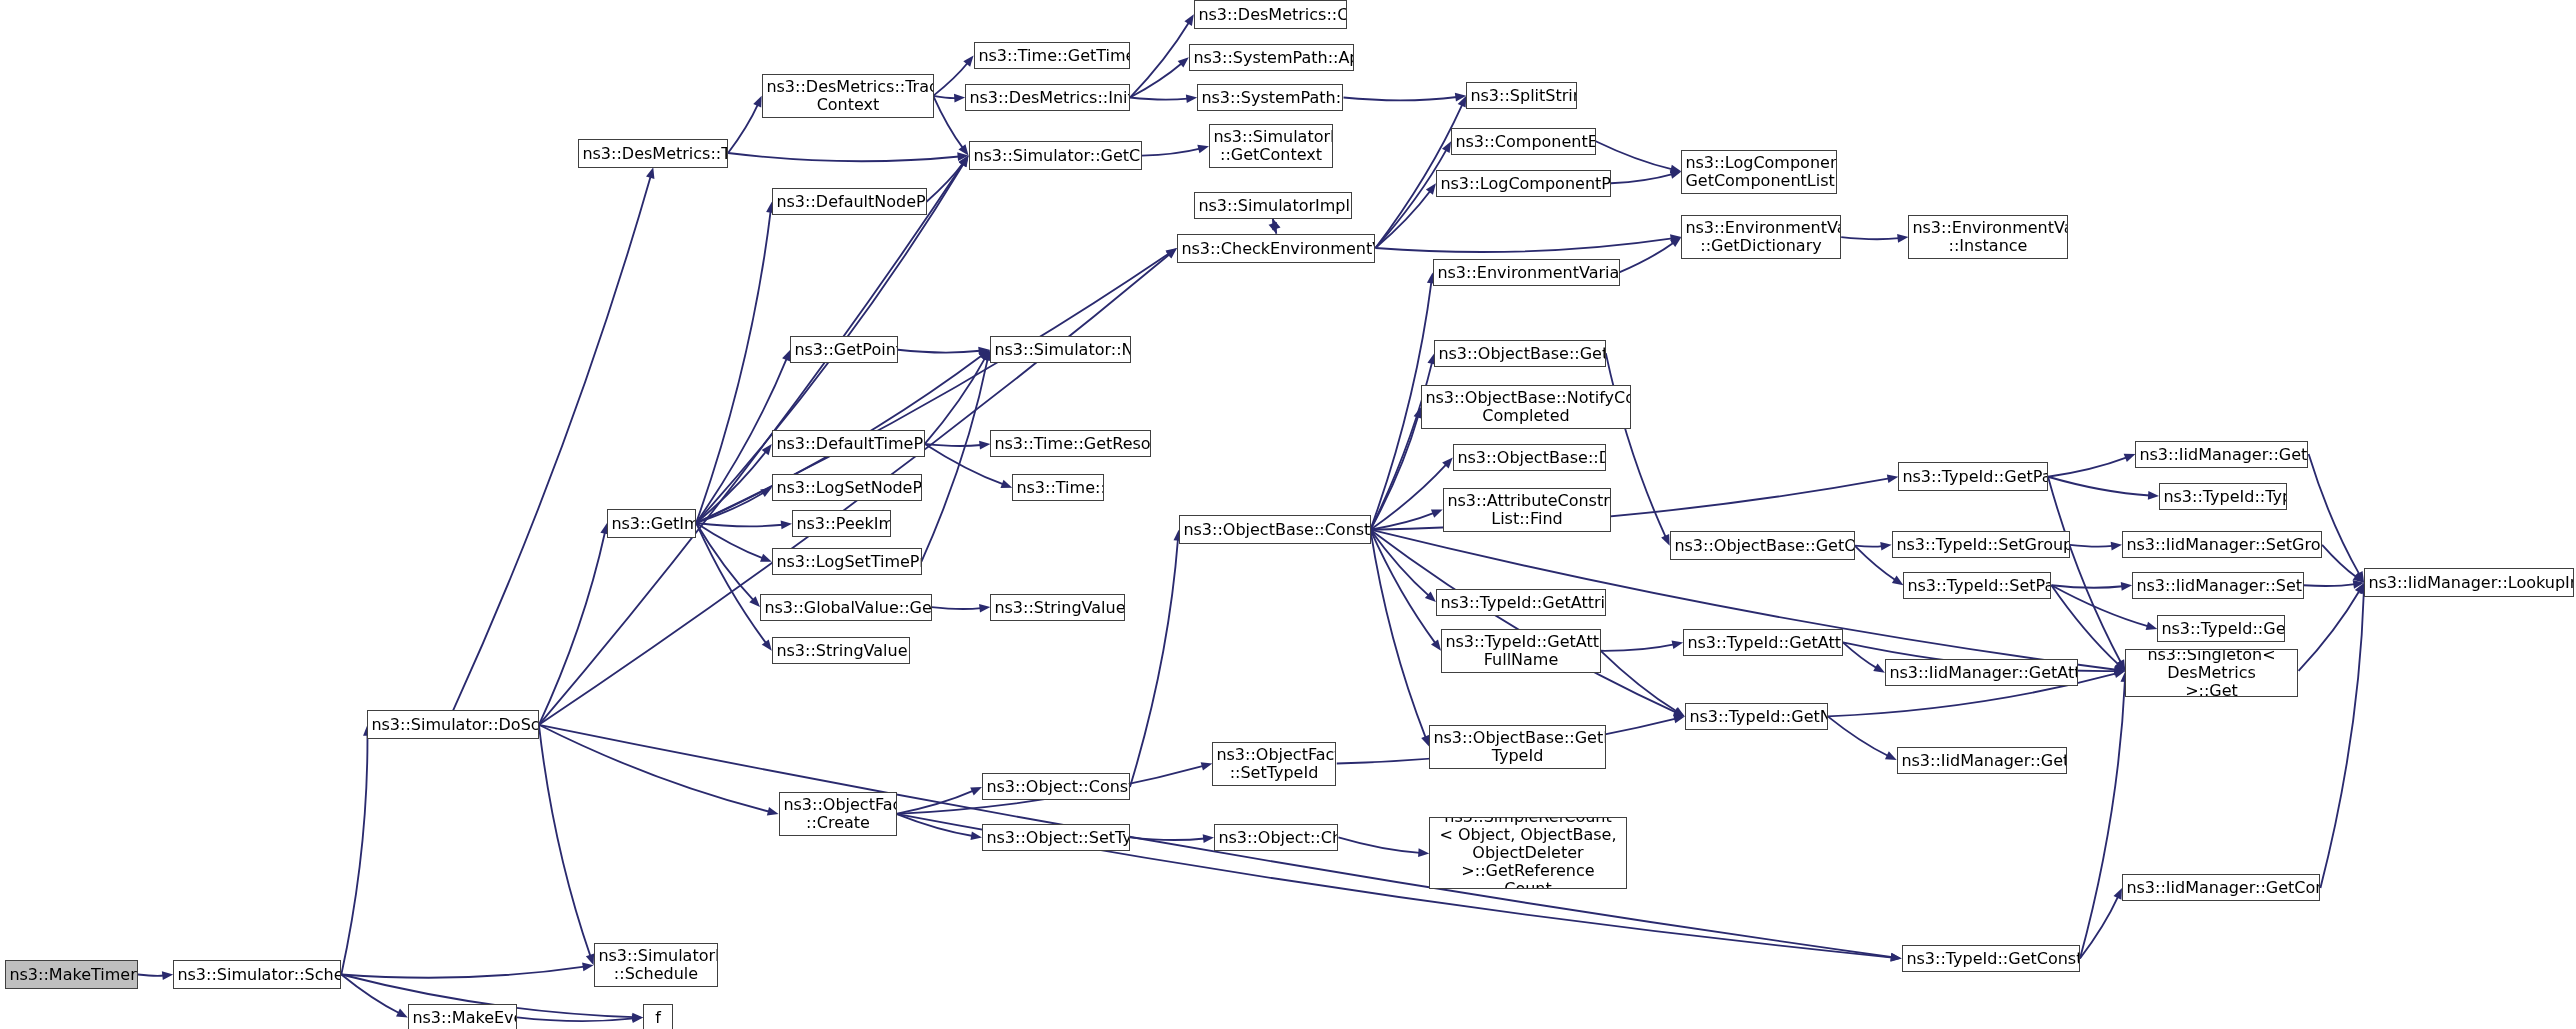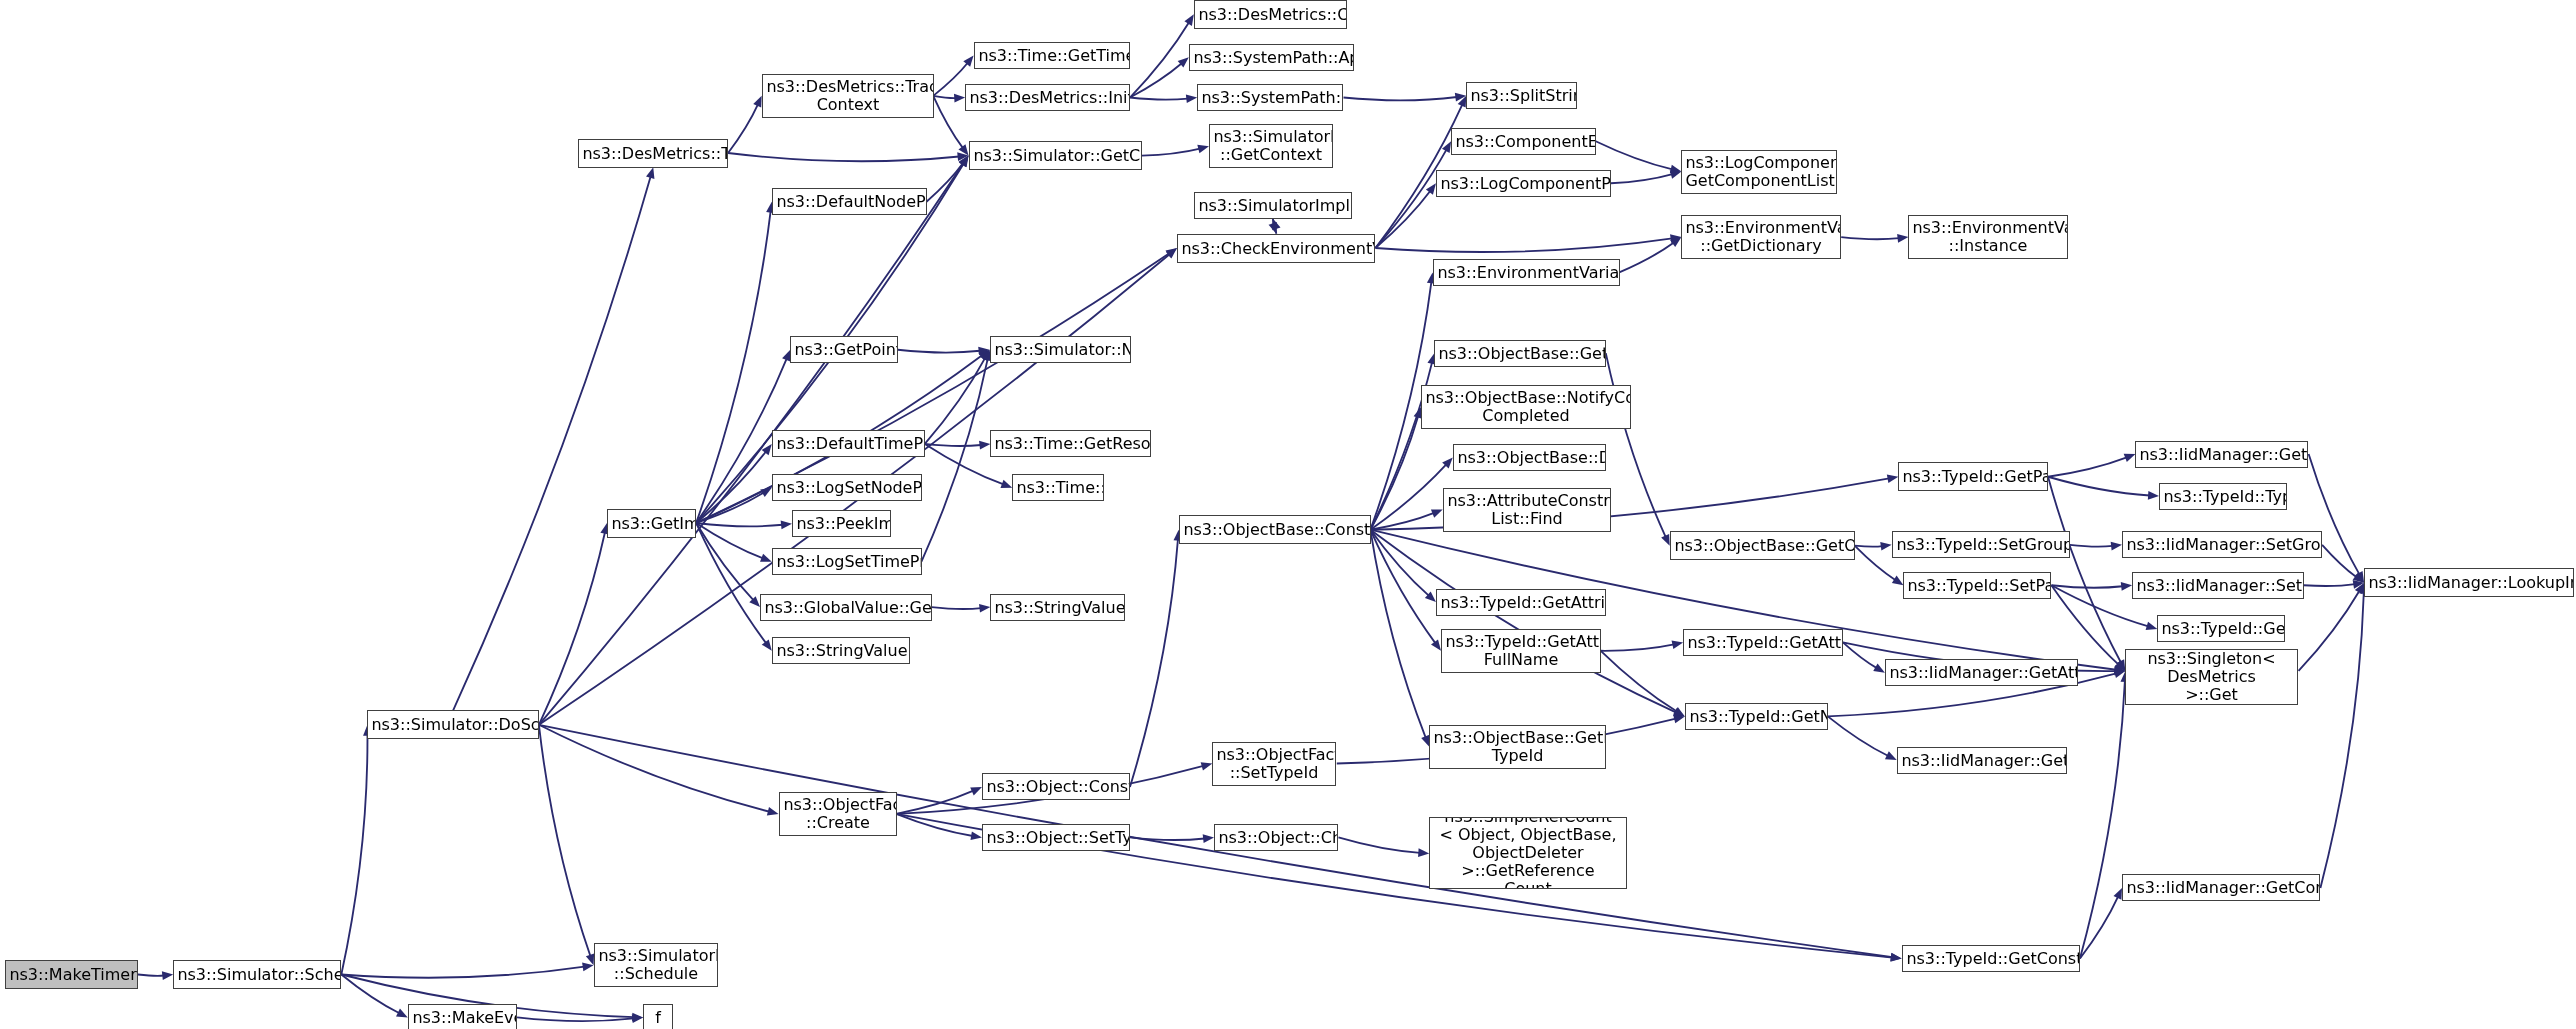--- a/index.html
+++ b/index.html
@@ -374,21 +374,21 @@
       </div>
       <div class="node" style="left: 1903px; top: 572px; width: 148px; height: 27px;">
         <span>ns3::TypeId::SetParent</span>
       </div>
       <div class="node" style="left: 2132px; top: 572px; width: 172px; height: 27px;">
         <span>ns3::IidManager::SetParent</span>
       </div>
       <div class="node" style="left: 2157px; top: 615px; width: 128px; height: 27px;">
         <span>ns3::TypeId::GetUid</span>
       </div>
-      <div class="node" style="left: 2125px; top: 649px; width: 173px; height: 56px;">
+      <div class="node" style="left: 2125px; top: 649px; width: 173px; height: 48px;">
         <span>ns3::Singleton&lt; DesMetrics<br>&gt;::Get</span>
       </div>
       <div class="node" style="left: 2364px; top: 568px; width: 210px; height: 29px;">
         <span>ns3::IidManager::LookupInformation</span>
       </div>
       <div class="node" style="left: 1212px; top: 742px; width: 124px; height: 44px;">
         <span>ns3::ObjectFactory<br>::SetTypeId</span>
       </div>
       <div class="node" style="left: 982px; top: 773px; width: 148px; height: 27px;">
         <span>ns3::Object::Construct</span>

